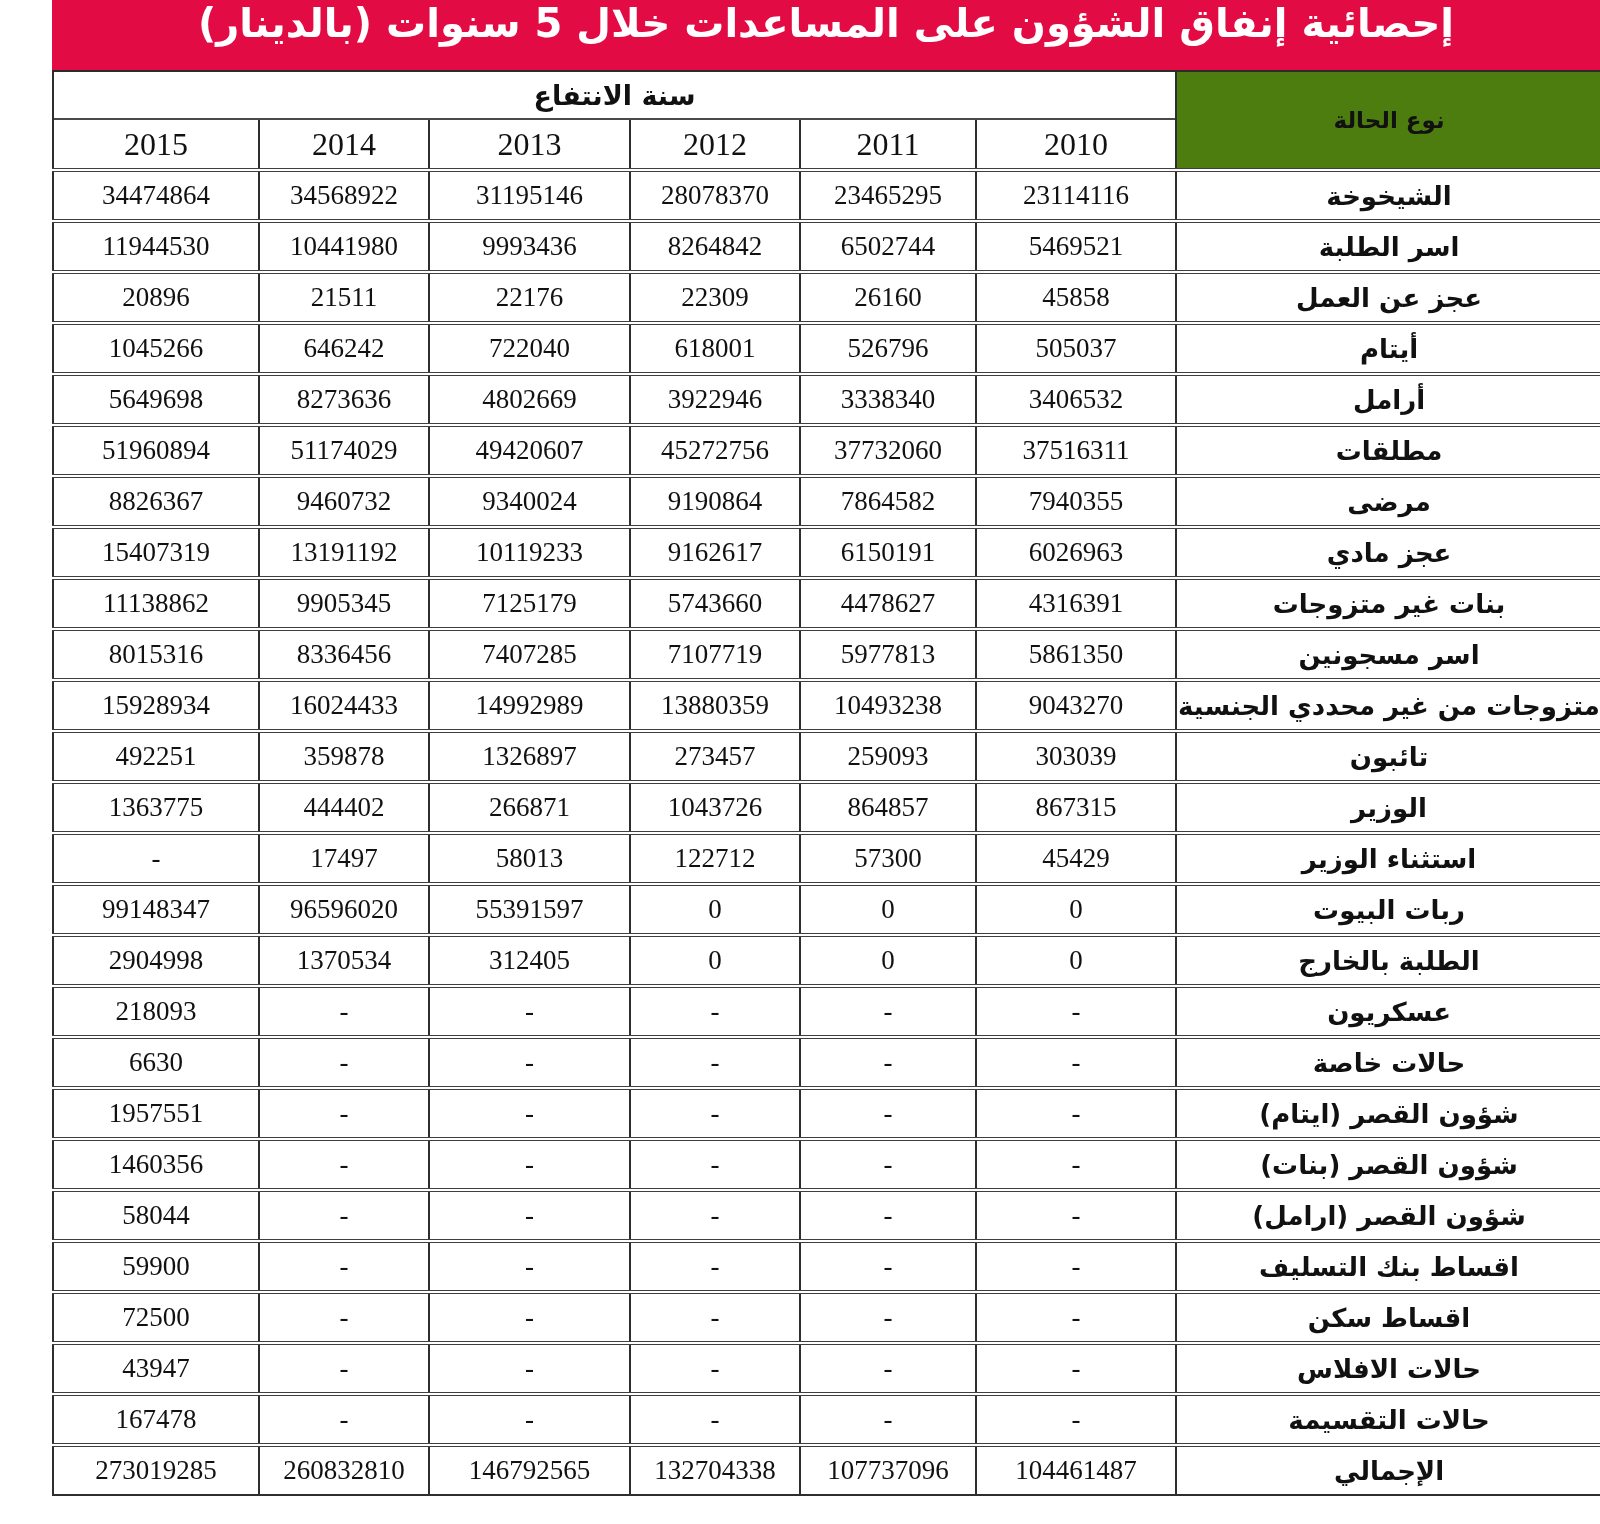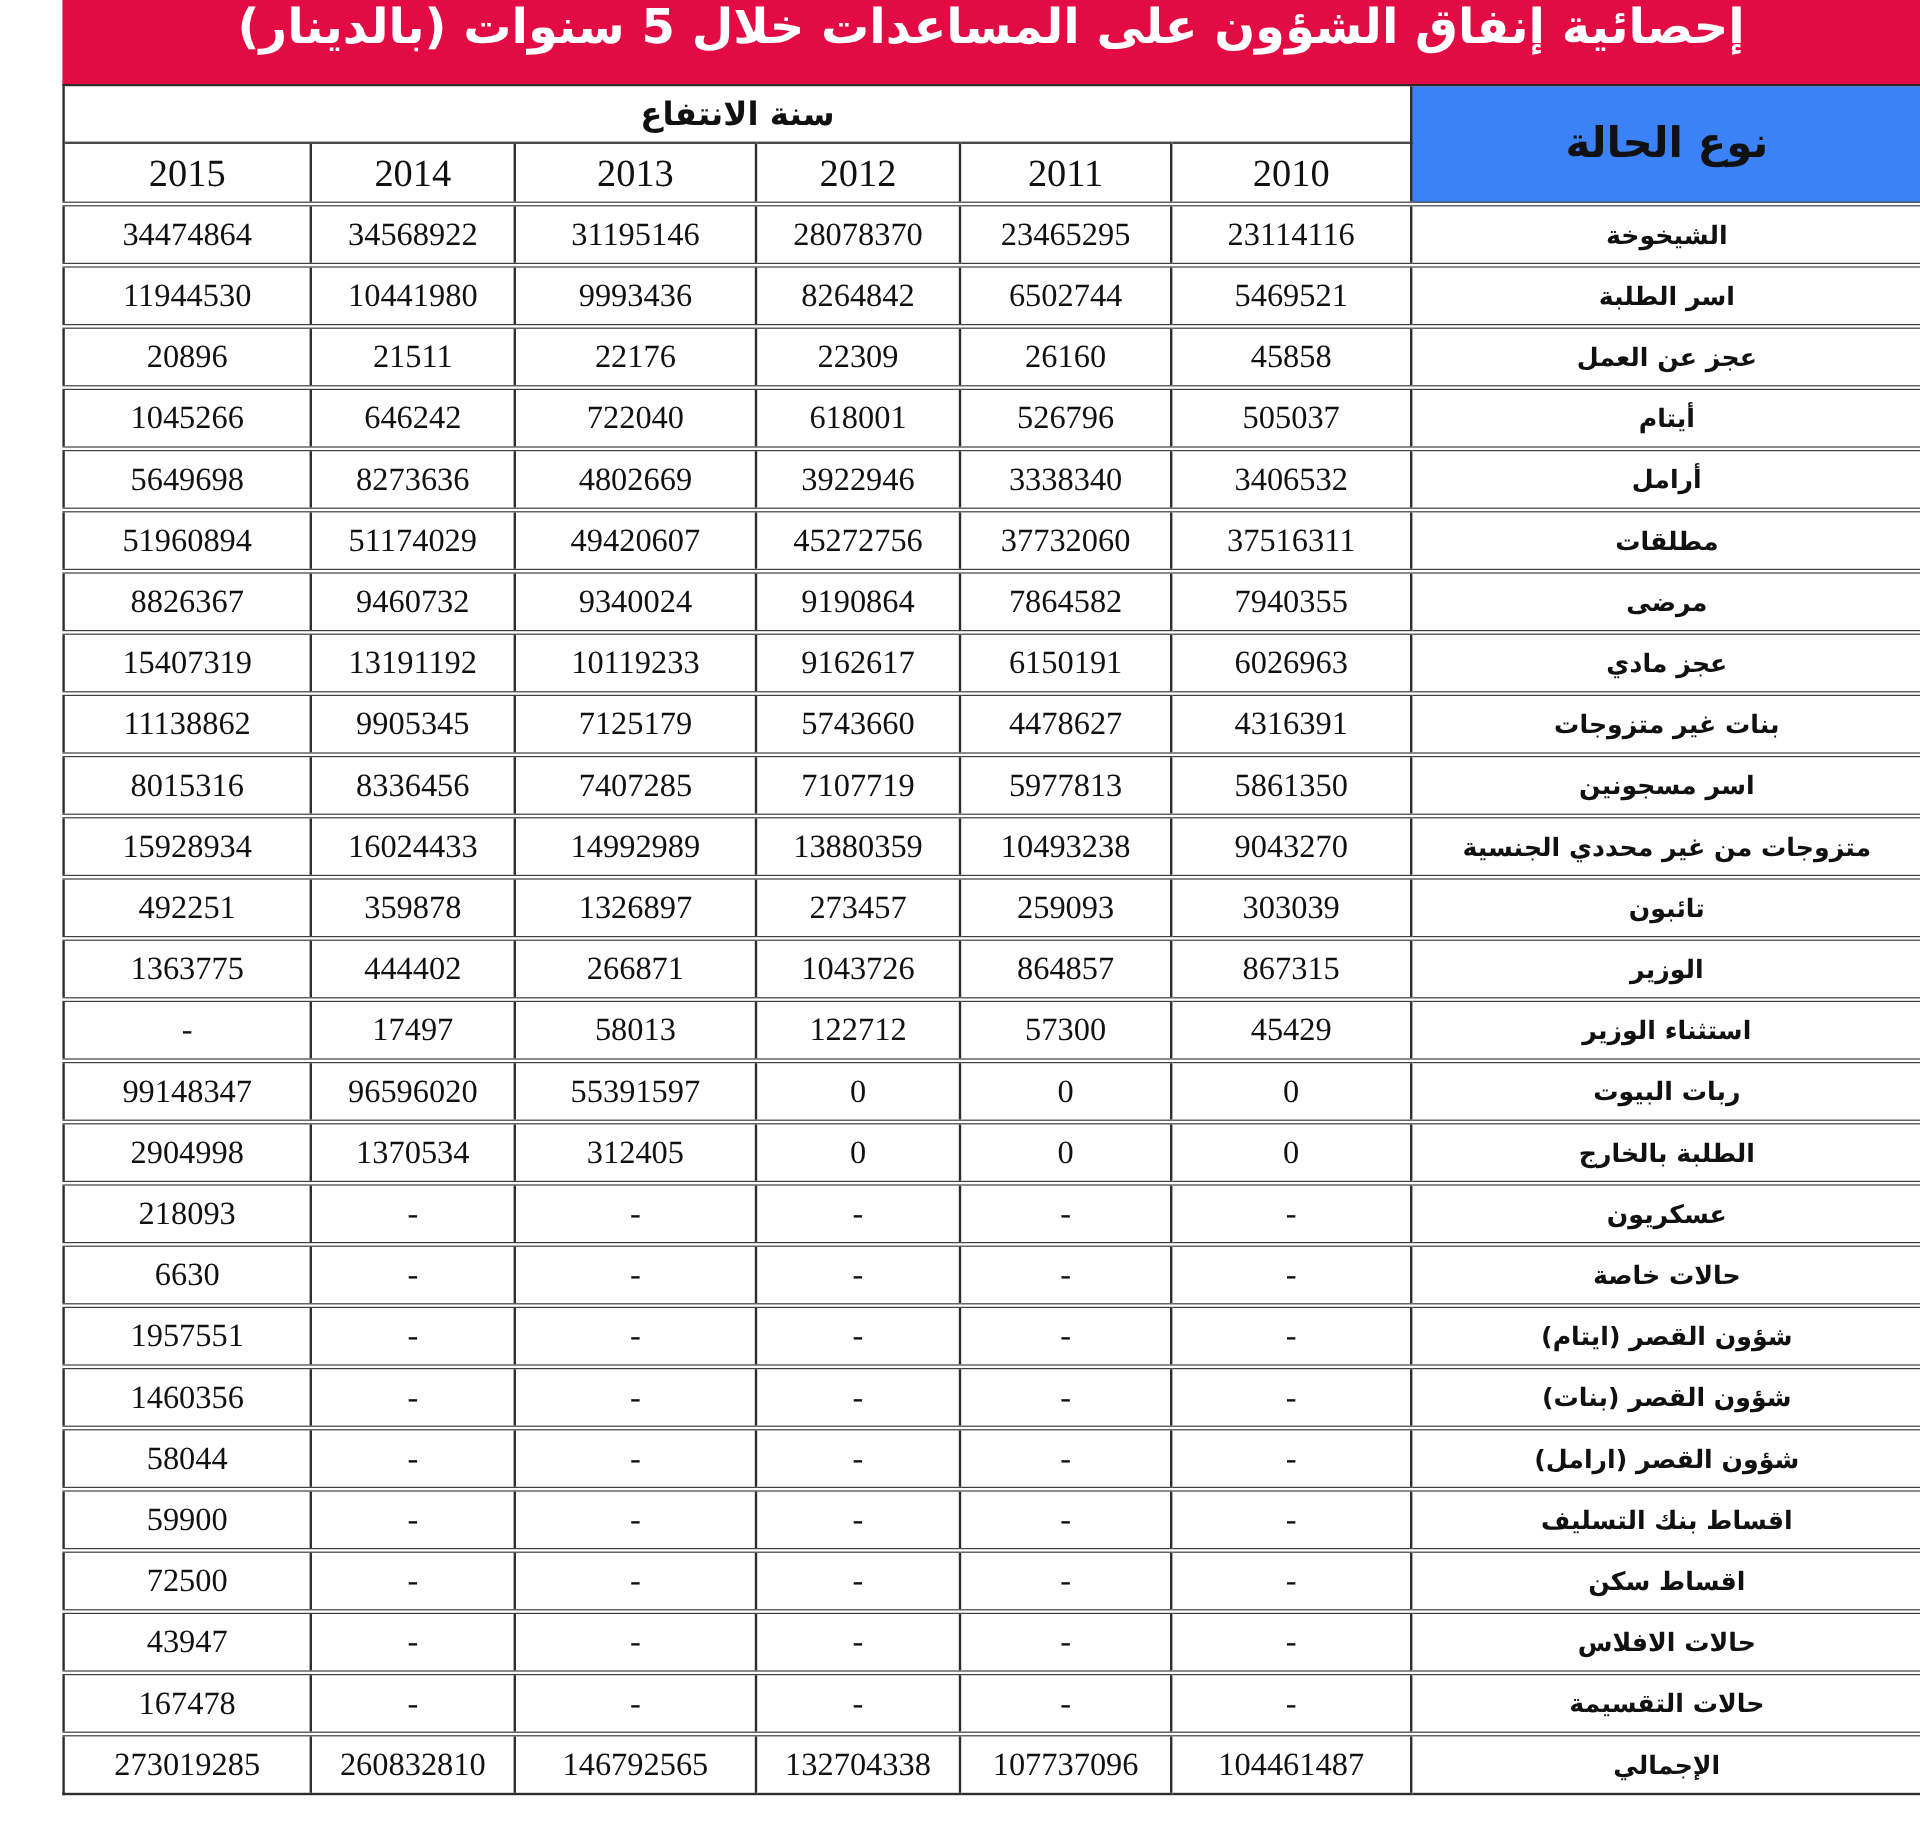--- a/index.html
+++ b/index.html
@@ -49,24 +49,24 @@
   
   th.group-head {
     height: 46px;
     font-size: 27px;
     font-weight: bold;
     direction: rtl;
     background: #ffffff;
   }
   
   th.type-head {
-    font-size: 35px;
+    font-size: 23px;
     font-weight: bold;
     direction: rtl;
-    background: #3b82f6;
+    background: #4d7c0f;
     margin-top: 12px;
   }
   
   tr.years-row th {
     height: 48px;
     border-top: 2px solid #4a4a4a;
     font-family: "Liberation Serif", "DejaVu Serif", serif;
     font-size: 32px;
     font-weight: normal;
   }
@@ -74,21 +74,21 @@
   
   tbody td {
     height: 47px;
     border-top: 4px double #3f3f3f;
     font-family: "Liberation Serif", "DejaVu Serif", serif;
     font-size: 27px;
   }
   tbody td.label {
     font-family: "DejaVu Sans", sans-serif;
     font-weight: bold;
-    font-size: 21px;
+    font-size: 26px;
     direction: rtl;
   }
   tbody tr:last-child td { border-bottom: 2px solid #2e2e2e; }
 </style>
 </head>
 <body>
 
 <div class="page">
 
   <header class="banner" style="background: rgb(227, 11, 68);">

